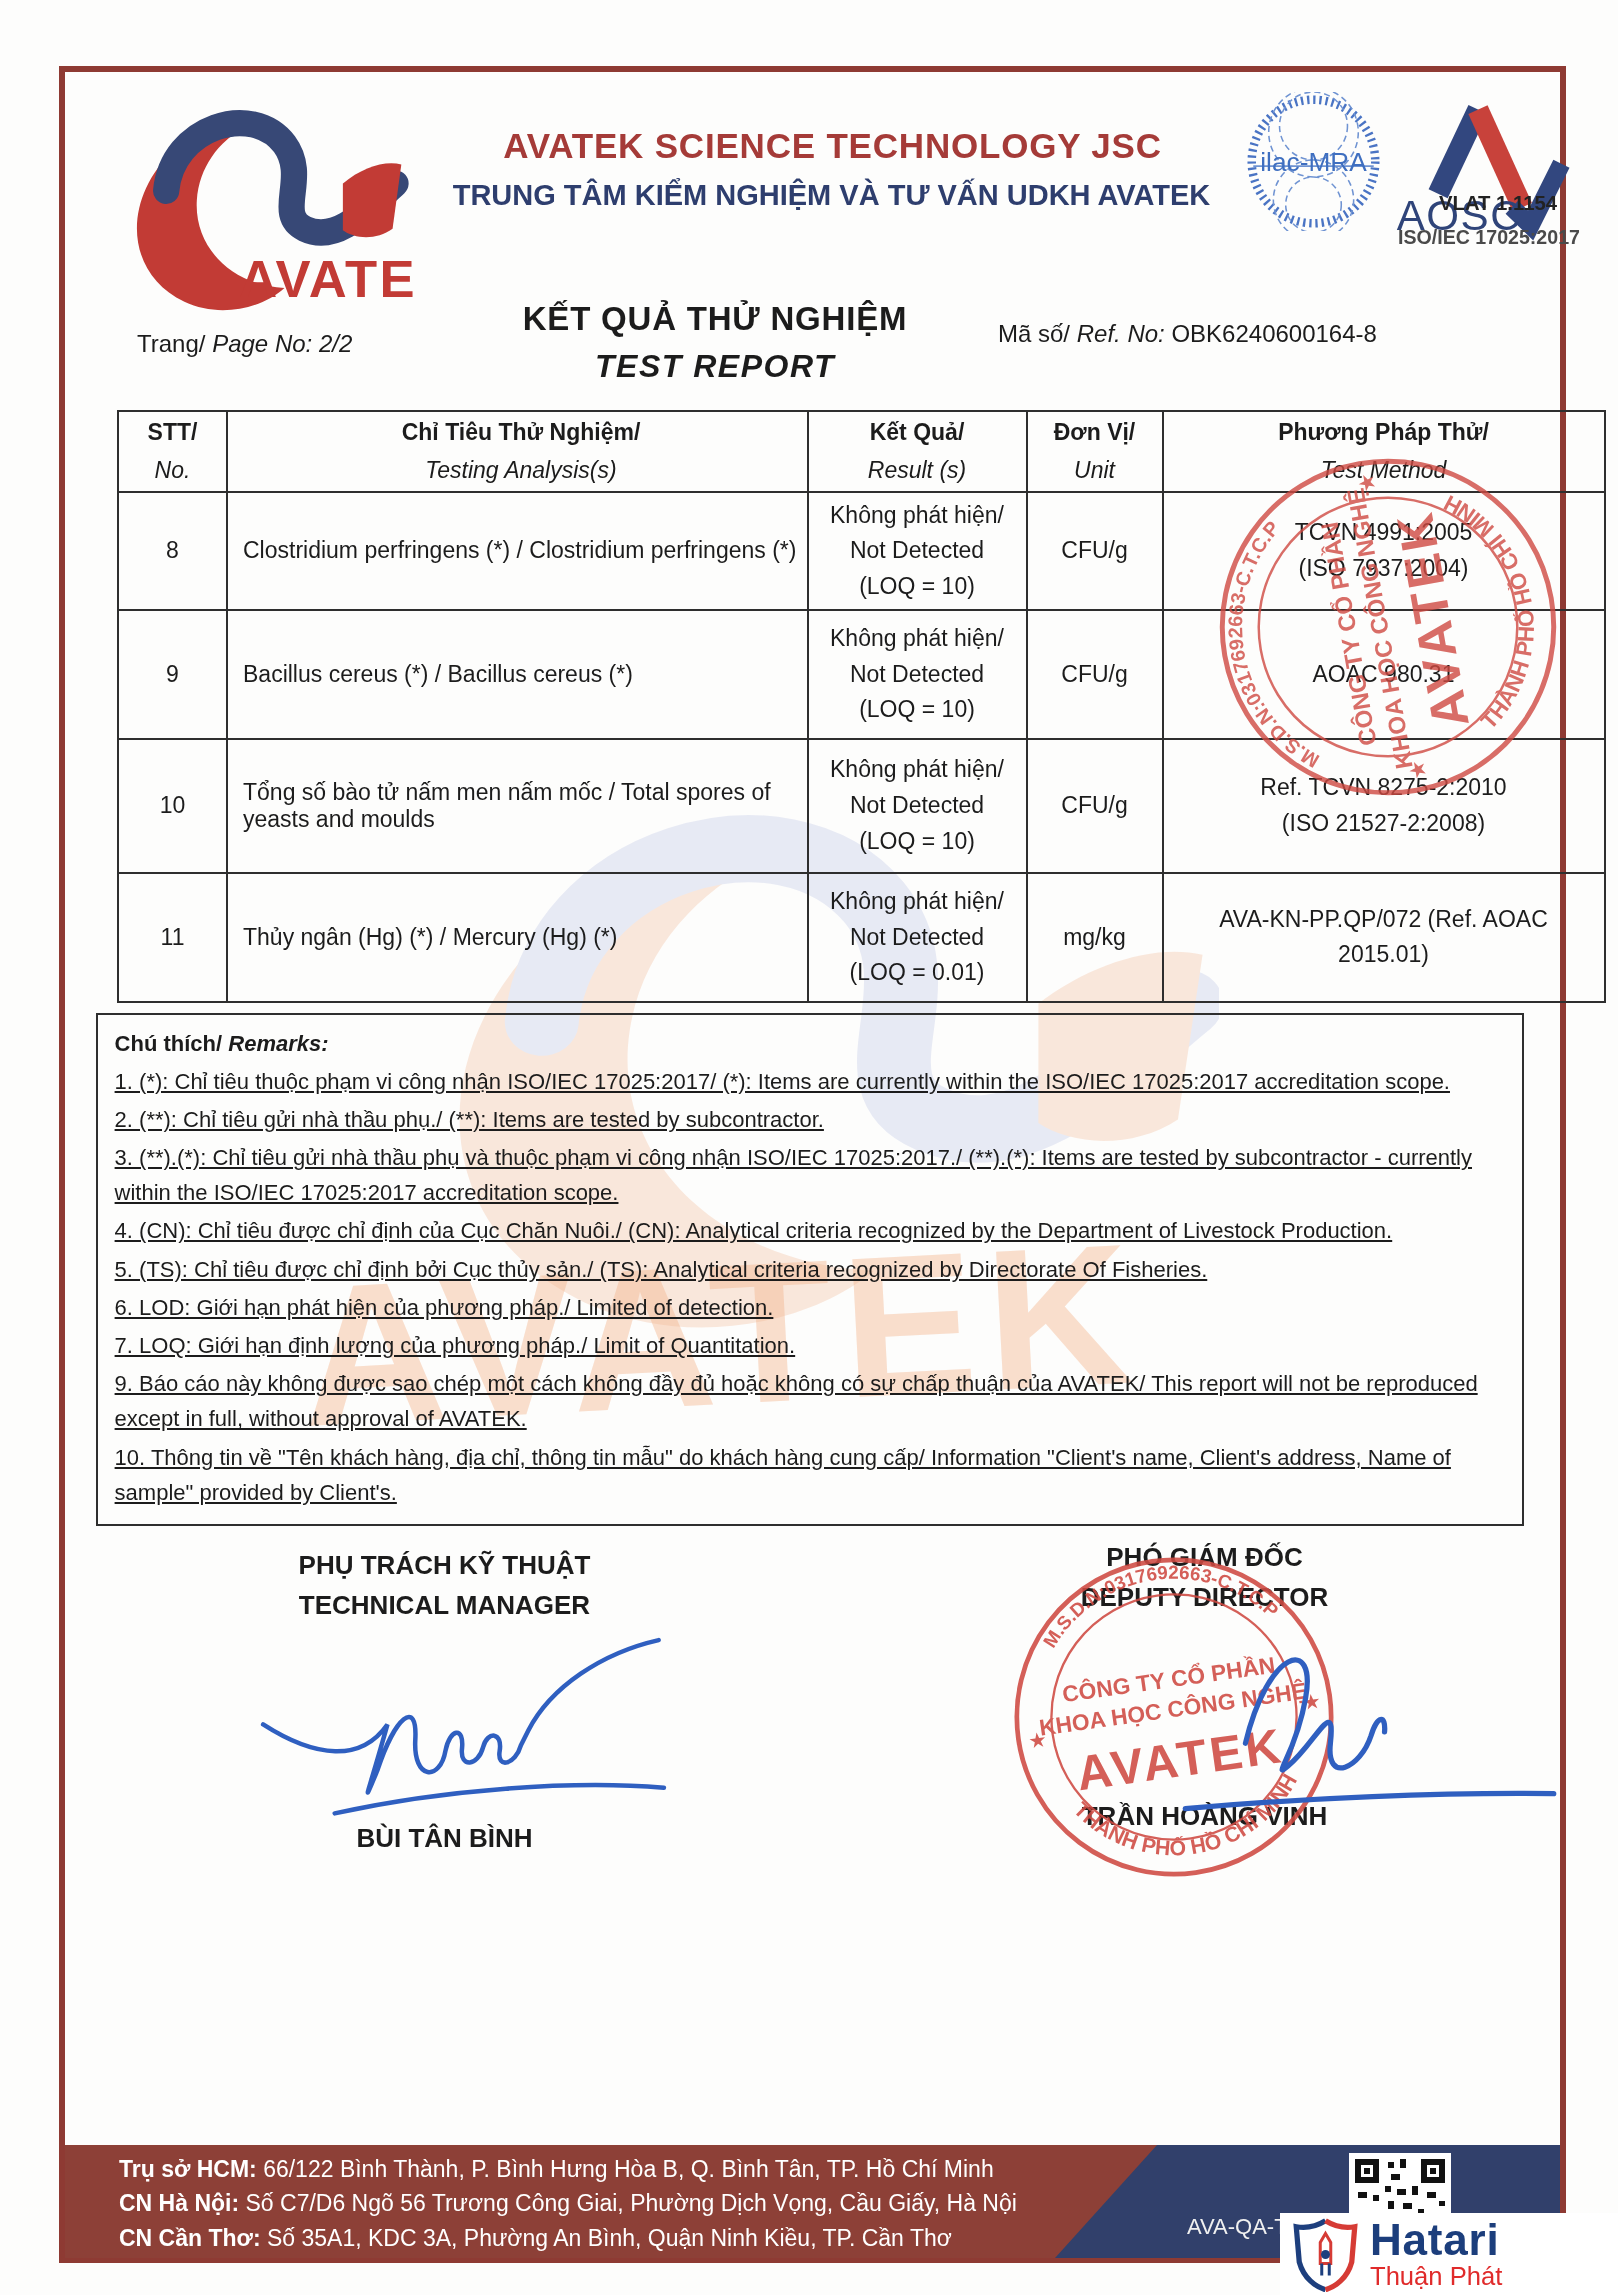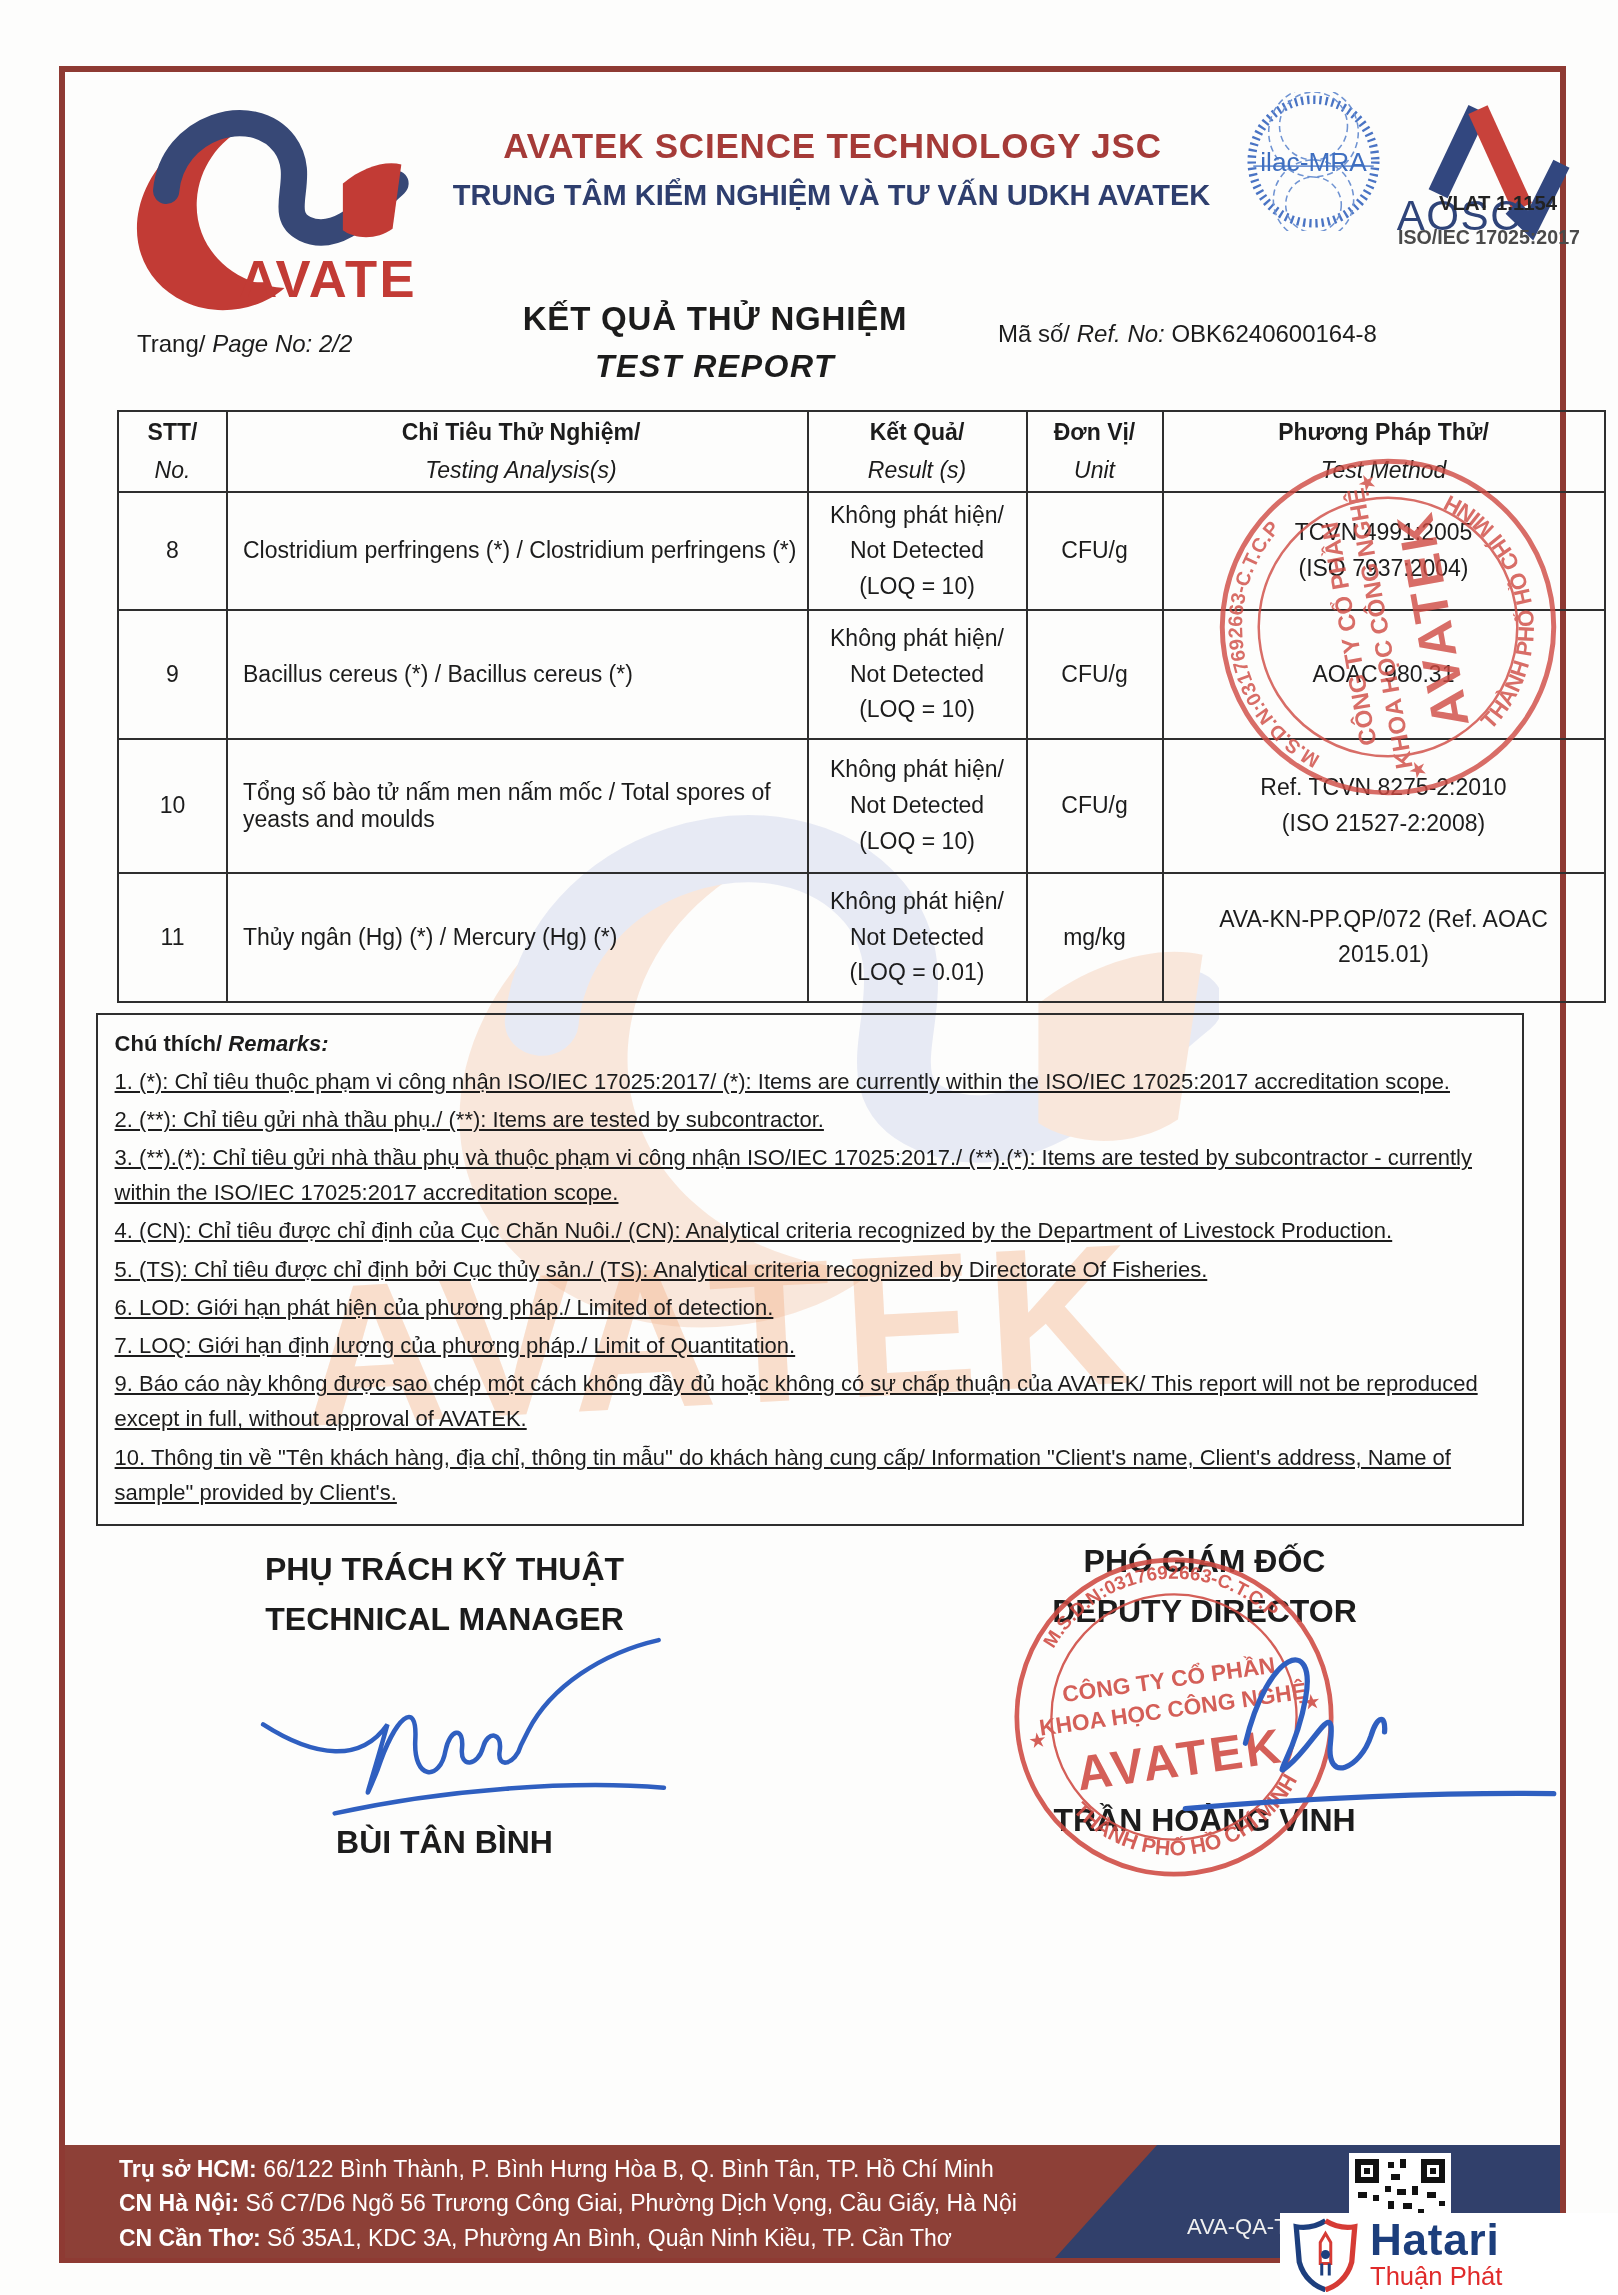--- a/index.html
+++ b/index.html
@@ -40,21 +40,21 @@
   tr.h{height:81px;}
   tr.r0{height:114px;} tr.r1{height:129px;} tr.r2{height:134px;} tr.r3{height:129px;}
   .res-line{line-height:1.55;}
   
   .remarks{left:96px;top:1013px;width:1391px;height:488px;border:2.3px solid #2e2e2e;z-index:3;
            padding:10.5px 16.6px;font-size:22px;line-height:1.6;}
   .rem-title{font-weight:bold;}
   .rem-title .en{font-style:italic;}
   .rem-item{margin-top:3px;text-decoration:underline;}
   
-  .sig-blk{z-index:3;text-align:center;font-weight:bold;font-size:32px;line-height:1.55;}
+  .sig-blk{z-index:3;text-align:center;font-weight:bold;font-size:26px;line-height:1.55;}
   .sig-left{left:200px;top:1545px;width:489px;}
   .sig-right{left:956px;top:1537px;width:497px;}
   .sig-name-l{left:200px;top:1818px;width:489px;}
   .sig-name-r{left:956px;top:1796px;width:497px;}
   .sigsvg{z-index:5;}
   .sig1{left:248px;top:1619px;width:422px;height:226px;}
   .sig2{left:1174px;top:1604px;width:391px;height:271px;}
   
   .stamp{z-index:4;opacity:.88;}
   .stamp-table{left:1214px;top:453px;width:348px;height:348px;transform:rotate(-100deg);opacity:.8;}

